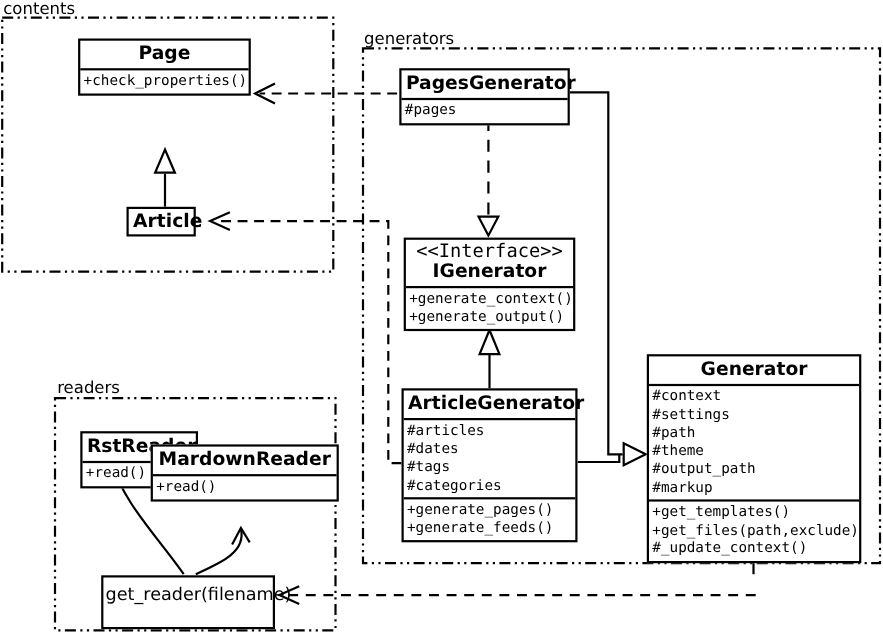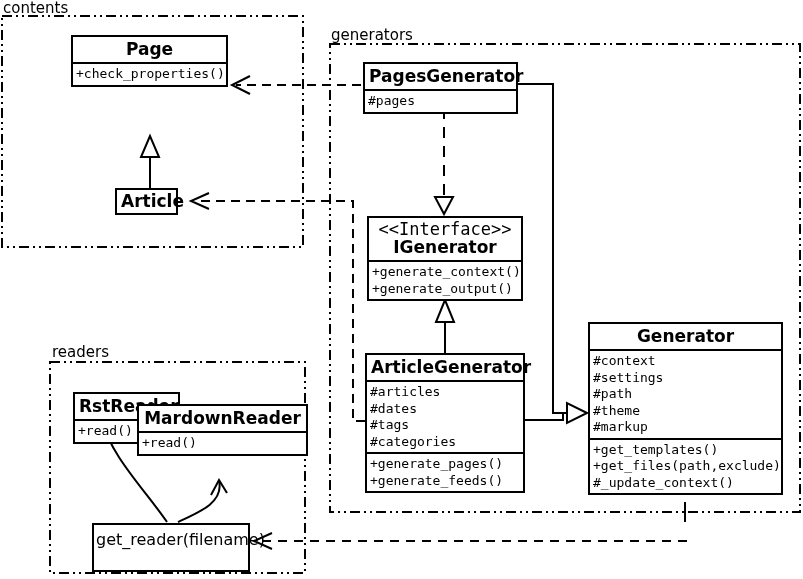--- a/index.html
+++ b/index.html
@@ -177,20 +177,21 @@
     </div>
   </div>
 
   <div class="uml-box" style="left:588px; top:322px; width:195px;">
     <div class="uml-title">Generator</div>
     <div class="uml-compartment">
       <div>#context</div>
       <div>#settings</div>
       <div>#path</div>
       <div>#theme</div>
+      <div>#output_path</div>
       <div>#markup</div>
     </div>
     <div class="uml-compartment">
       <div>+get_templates()</div>
       <div>+get_files(path,exclude)</div>
       <div>#_update_context()</div>
     </div>
   </div>
 
   <div class="uml-box" style="left:73px; top:371px; width:107px;margin-top:21px;">

